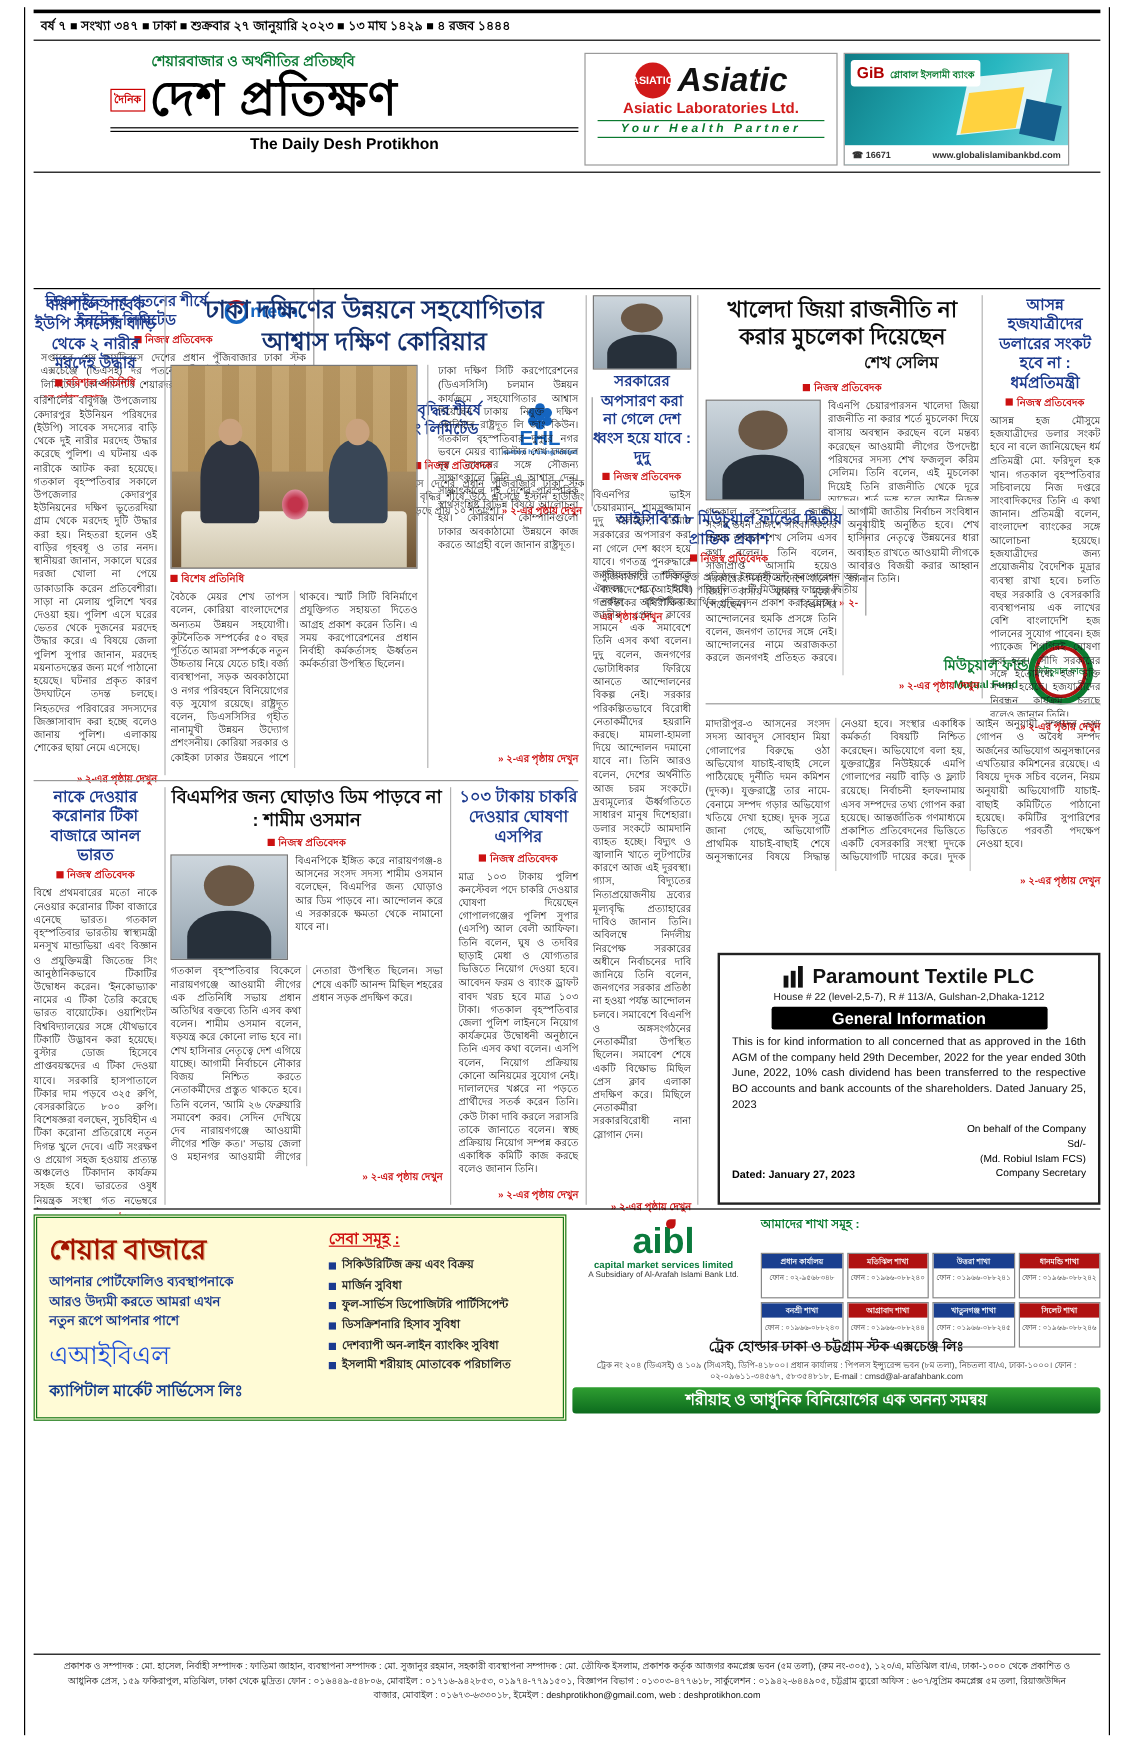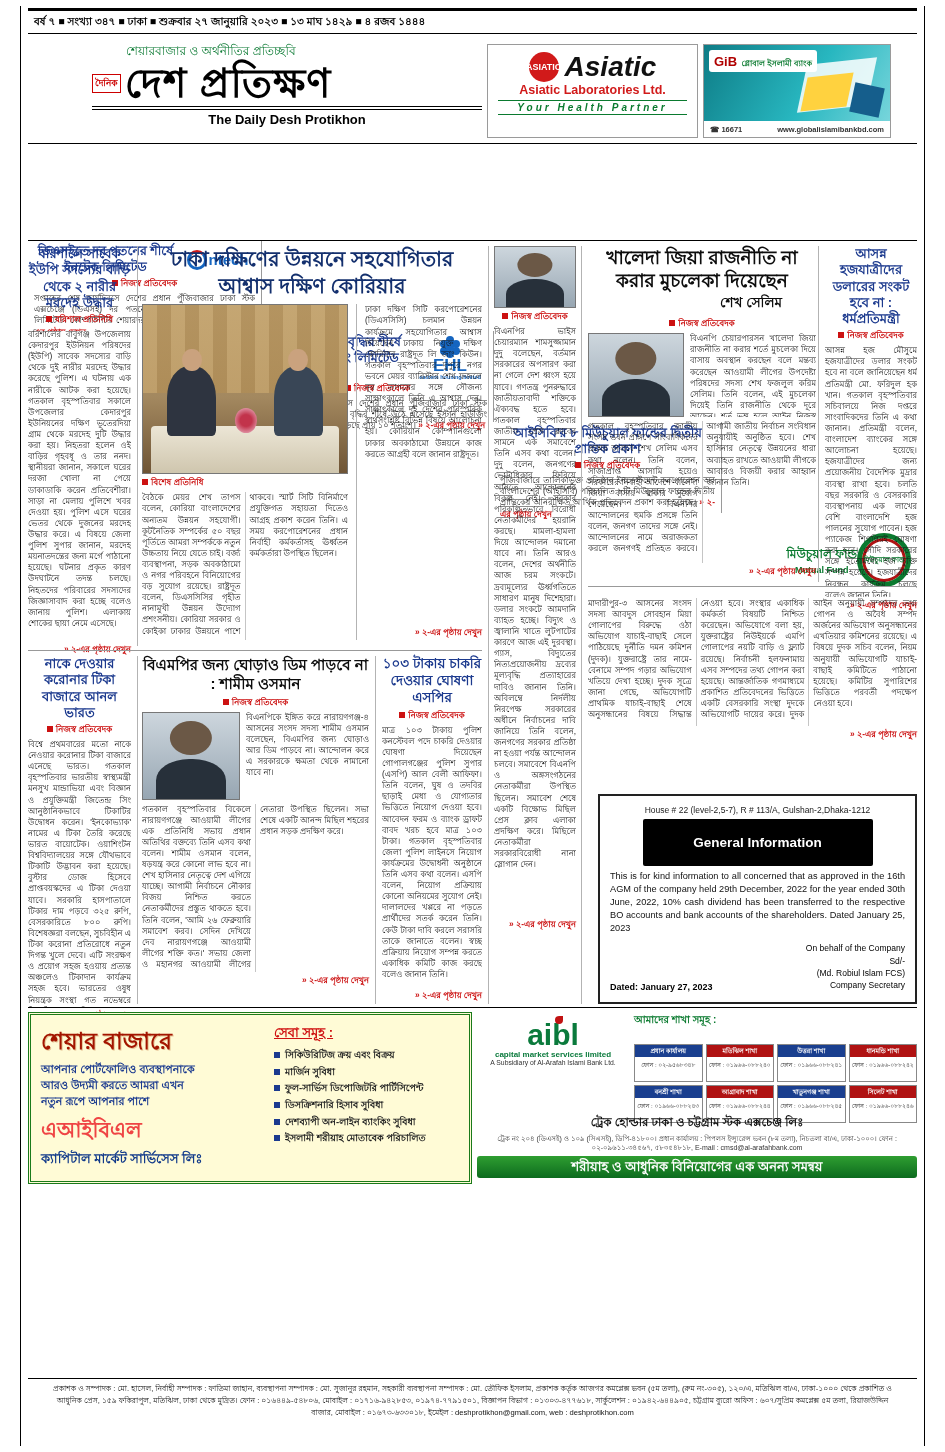--- a/index.html
+++ b/index.html
@@ -1,21 +1,21 @@
 <!DOCTYPE html>
 <html><head>
 <meta charset="utf-8">
 <style>
 *{margin:0;padding:0;box-sizing:border-box}
 body{background:#e9e9e9;font-family:"Liberation Sans",sans-serif}
 .page{position:relative;width:945px;height:1452px;margin:0 auto;background:#fff;overflow:hidden}
 .abs{position:absolute}
 .edge{position:absolute;top:6px;height:1440px;width:1px;background:#000}
 .dateline{border-top:3px solid #000;border-bottom:1px solid #000;font-size:10.5px;font-weight:bold;display:flex;align-items:center;padding:2px 6px;color:#000}
-.tagline{color:#0b7a33;font-size:12px;font-weight:normal;margin-left:34px}
+.tagline{color:#0b7a33;font-size:12px;font-weight:bold;margin-left:34px}
 .title-row{display:flex;align-items:flex-end;border-bottom:4px double #000;padding-bottom:2px}
 .daily-chip{border:1px solid #c00;color:#c00;font-size:9px;font-weight:bold;padding:1px 2px;margin-right:4px;align-self:center}
 .paper-title{font-size:40px;font-weight:bold;color:#000;line-height:1.05;letter-spacing:1px}
 .paper-sub{font-size:13px;font-weight:bold;text-align:center;margin-top:2px}
 .adbox{border:1px solid #9a9a9a}
 .as-circle{width:30px;height:30px;border-radius:50%;background:#d11a1a;color:#fff;font-size:9px;font-weight:bold;display:flex;align-items:center;justify-content:center}
 .as-name{font-size:28px;font-weight:bold;font-style:italic;color:#111;margin-left:6px}
 .as-co{color:#d11a1a;font-size:12.5px;font-weight:bold;text-align:center}
 .as-slogan{color:#0a7a2f;font-size:10px;font-weight:bold;letter-spacing:3px;text-align:center;border-top:1px solid #0a7a2f;border-bottom:1px solid #0a7a2f;padding:1px 0;margin-top:3px;font-style:italic}
 .gib{background:linear-gradient(120deg,#0e7c86,#28b7c0 55%,#7fd8de);position:relative;overflow:hidden}
@@ -67,30 +67,30 @@
 .portrait::before{content:"";position:absolute;top:10%;left:50%;transform:translateX(-50%);width:44%;height:40%;background:#6b5846;border-radius:50%}
 .portrait::after{content:"";position:absolute;bottom:-6%;left:14%;width:72%;height:52%;background:#27303a;border-radius:48% 48% 0 0}
 .pm-box{border:2px solid #222;background:#fff;padding:8px 10px}
 .pm-head{display:flex;align-items:center;justify-content:center;gap:6px}
 .pm-bars span{display:inline-block;width:4px;background:#111;margin-right:2px;vertical-align:bottom}
 .pm-bars span:nth-child(1){height:10px}
 .pm-bars span:nth-child(2){height:14px}
 .pm-bars span:nth-child(3){height:18px}
 .pm-title{font-size:17px;font-weight:bold;color:#111}
 .pm-addr{font-size:8.5px;text-align:center;color:#222;margin-top:1px}
-.pm-bar{background:#000;color:#fff;font-weight:bold;font-size:13.5px;text-align:center;width:230px;margin:4px auto;padding:16px 0;border-radius:2px}
+.pm-bar{background:#000;color:#fff;font-weight:bold;font-size:13.5px;text-align:center;width:230px;margin:4px auto;padding:2px 0;border-radius:2px}
 .pm-body{font-size:9.2px;line-height:1.4;text-align:justify;color:#111}
 .pm-foot{display:flex;justify-content:space-between;margin-top:8px}
 .pm-dated{font-size:9px;font-weight:bold;align-self:flex-end}
 .pm-sign{font-size:8.5px;text-align:right;line-height:1.45}
 .share-ad{border:3px double #1a7a1a;background:#fffbd6;display:flex;padding:8px 10px;gap:8px}
 .sa-left{width:225px}
 .sa-title{font-size:23px;font-weight:bold;color:#a31500;text-shadow:1px 1px 0 #e8c79a}
 .sa-line{font-size:11px;font-weight:bold;color:#1b3a8f;line-height:1.45}
-.sa-brand{font-size:21px;font-weight:bold;color:#ef4444;margin-top:4px}
+.sa-brand{font-size:21px;font-weight:normal;color:#1d4ed8;margin-top:4px}
 .sa-brand-sub{font-size:13px;font-weight:bold;color:#123a8a}
 .sa-right{flex:1}
 .sa-svc-h{font-size:13px;font-weight:bold;color:#cf1111;text-decoration:underline;margin-bottom:3px}
 .sa-svc{list-style:none}
 .sa-svc li{font-size:9.5px;font-weight:bold;color:#222;line-height:1.75;position:relative;padding-left:11px}
 .sa-svc li::before{content:"";position:absolute;left:0;top:5px;width:6px;height:6px;background:#1b3a8f}
 .aibl-box{text-align:center;padding-top:8px}
 .aibl-logo{font-size:30px;font-weight:bold;color:#0a7a3c;line-height:1;position:relative;display:inline-block}
 .aibl-leaf{position:absolute;top:-4px;right:16px;width:8px;height:8px;background:#c11212;border-radius:50% 0 50% 50%}
 .aibl-l1{font-size:8px;font-weight:bold;color:#0a7a3c}
@@ -245,20 +245,21 @@
 
   <div class="abs" style="left:382px;top:656px;width:100px;height:348px">
     <div class="hl hl-blue" style="font-size:13.5px">১০৩ টাকায় চাকরি দেওয়ার ঘোষণা এসপির</div>
     <div class="byline"><span class="by-ic"></span><span>নিজস্ব প্রতিবেদক</span></div>
     <div class="body-txt" style="height:262px">মাত্র ১০৩ টাকায় পুলিশ কনস্টেবল পদে চাকরি দেওয়ার ঘোষণা দিয়েছেন গোপালগঞ্জের পুলিশ সুপার (এসপি) আল বেলী আফিফা। তিনি বলেন, ঘুষ ও তদবির ছাড়াই মেধা ও যোগ্যতার ভিত্তিতে নিয়োগ দেওয়া হবে। আবেদন ফরম ও ব্যাংক ড্রাফট বাবদ খরচ হবে মাত্র ১০৩ টাকা। গতকাল বৃহস্পতিবার জেলা পুলিশ লাইনসে নিয়োগ কার্যক্রমের উদ্বোধনী অনুষ্ঠানে তিনি এসব কথা বলেন। এসপি বলেন, নিয়োগ প্রক্রিয়ায় কোনো অনিয়মের সুযোগ নেই। দালালদের খপ্পরে না পড়তে প্রার্থীদের সতর্ক করেন তিনি। কেউ টাকা দাবি করলে সরাসরি তাকে জানাতে বলেন। স্বচ্ছ প্রক্রিয়ায় নিয়োগ সম্পন্ন করতে একাধিক কমিটি কাজ করছে বলেও জানান তিনি।</div>
     <div class="cont">» ২-এর পৃষ্ঠায় দেখুন</div>
   </div>
 
   <div class="abs art-sep-l art-sep-r" style="left:488px;top:246px;width:94px;height:758px;padding:0 5px">
     <div class="portrait" style="width:100%;height:62px"></div>
+    <div class="hl hl-blue" style="font-size:12.5px;margin-top:3px">সরকারের অপসারণ করা না গেলে দেশ ধ্বংস হয়ে যাবে : দুদু</div>
     <div class="byline"><span class="by-ic"></span><span>নিজস্ব প্রতিবেদক</span></div>
     <div class="body-txt" style="height:590px">বিএনপির ভাইস চেয়ারম্যান শামসুজ্জামান দুদু বলেছেন, বর্তমান সরকারের অপসারণ করা না গেলে দেশ ধ্বংস হয়ে যাবে। গণতন্ত্র পুনরুদ্ধারে জাতীয়তাবাদী শক্তিকে ঐক্যবদ্ধ হতে হবে। গতকাল বৃহস্পতিবার জাতীয় প্রেস ক্লাবের সামনে এক সমাবেশে তিনি এসব কথা বলেন। দুদু বলেন, জনগণের ভোটাধিকার ফিরিয়ে আনতে আন্দোলনের বিকল্প নেই। সরকার পরিকল্পিতভাবে বিরোধী নেতাকর্মীদের হয়রানি করছে। মামলা-হামলা দিয়ে আন্দোলন দমানো যাবে না। তিনি আরও বলেন, দেশের অর্থনীতি আজ চরম সংকটে। দ্রব্যমূল্যের ঊর্ধ্বগতিতে সাধারণ মানুষ দিশেহারা। ডলার সংকটে আমদানি ব্যাহত হচ্ছে। বিদ্যুৎ ও জ্বালানি খাতে লুটপাটের কারণে আজ এই দুরবস্থা। গ্যাস, বিদ্যুতের নিত্যপ্রয়োজনীয় দ্রব্যের মূল্যবৃদ্ধি প্রত্যাহারের দাবিও জানান তিনি। অবিলম্বে নির্দলীয় নিরপেক্ষ সরকারের অধীনে নির্বাচনের দাবি জানিয়ে তিনি বলেন, জনগণের সরকার প্রতিষ্ঠা না হওয়া পর্যন্ত আন্দোলন চলবে। সমাবেশে বিএনপি ও অঙ্গসংগঠনের নেতাকর্মীরা উপস্থিত ছিলেন। সমাবেশ শেষে একটি বিক্ষোভ মিছিল প্রেস ক্লাব এলাকা প্রদক্ষিণ করে। মিছিলে নেতাকর্মীরা সরকারবিরোধী নানা স্লোগান দেন।</div>
     <div class="cont">» ২-এর পৃষ্ঠায় দেখুন</div>
   </div>
 
   <div class="abs" style="left:588px;top:246px;width:228px;height:336px">
     <div class="hl hl-black" style="font-size:18.5px">খালেদা জিয়া রাজনীতি না করার মুচলেকা দিয়েছেন</div>
     <div style="text-align:right;padding-right:34px;font-size:13.5px;font-weight:bold;color:#0d0d0d">শেখ সেলিম</div>
     <div class="byline"><span class="by-ic"></span><span>নিজস্ব প্রতিবেদক</span></div>
     <div style="display:flex;gap:6px">
@@ -277,20 +278,24 @@
   </div>
 
   <div class="rule-h" style="left:588px;top:586px;width:329px;border-top-color:#999"></div>
 
   <div class="abs" style="left:588px;top:592px;width:329px;height:196px">
     <div class="cols-3 body-txt" style="height:128px;margin-top:6px">মাদারীপুর-৩ আসনের সংসদ সদস্য আবদুস সোবহান মিয়া গোলাপের বিরুদ্ধে ওঠা অভিযোগ যাচাই-বাছাই সেলে পাঠিয়েছে দুর্নীতি দমন কমিশন (দুদক)। যুক্তরাষ্ট্রে তার নামে-বেনামে সম্পদ গড়ার অভিযোগ খতিয়ে দেখা হচ্ছে। দুদক সূত্রে জানা গেছে, অভিযোগটি প্রাথমিক যাচাই-বাছাই শেষে অনুসন্ধানের বিষয়ে সিদ্ধান্ত নেওয়া হবে। সংস্থার একাধিক কর্মকর্তা বিষয়টি নিশ্চিত করেছেন। অভিযোগে বলা হয়, যুক্তরাষ্ট্রের নিউইয়র্কে এমপি গোলাপের নয়টি বাড়ি ও ফ্ল্যাট রয়েছে। নির্বাচনী হলফনামায় এসব সম্পদের তথ্য গোপন করা হয়েছে। আন্তর্জাতিক গণমাধ্যমে প্রকাশিত প্রতিবেদনের ভিত্তিতে একটি বেসরকারি সংস্থা দুদকে অভিযোগটি দায়ের করে। দুদক আইন অনুযায়ী সম্পদের তথ্য গোপন ও অবৈধ সম্পদ অর্জনের অভিযোগ অনুসন্ধানের এখতিয়ার কমিশনের রয়েছে। এ বিষয়ে দুদক সচিব বলেন, নিয়ম অনুযায়ী অভিযোগটি যাচাই-বাছাই কমিটিতে পাঠানো হয়েছে। কমিটির সুপারিশের ভিত্তিতে পরবর্তী পদক্ষেপ নেওয়া হবে।</div>
     <div class="cont">» ২-এর পৃষ্ঠায় দেখুন</div>
   </div>
 
   <div class="abs pm-box" style="left:598px;top:794px;width:319px;height:210px">
+    <div class="pm-head">
+      <span class="pm-bars"><span></span><span></span><span></span></span>
+      <span class="pm-title">Paramount Textile PLC</span>
+    </div>
     <div class="pm-addr">House # 22 (level-2,5-7), R # 113/A, Gulshan-2,Dhaka-1212</div>
     <div class="pm-bar">General Information</div>
     <div class="pm-body">This is for kind information to all concerned that as approved in the 16th AGM of the company held 29th December, 2022 for the year ended 30th June, 2022, 10% cash dividend has been transferred to the respective BO accounts and bank accounts of the shareholders. Dated January 25, 2023</div>
     <div class="pm-foot">
       <div class="pm-dated">Dated: January 27, 2023</div>
       <div class="pm-sign">
         <div>On behalf of the Company</div>
         <div>Sd/-</div>
         <div>(Md. Robiul Islam FCS)</div>
         <div>Company Secretary</div>

